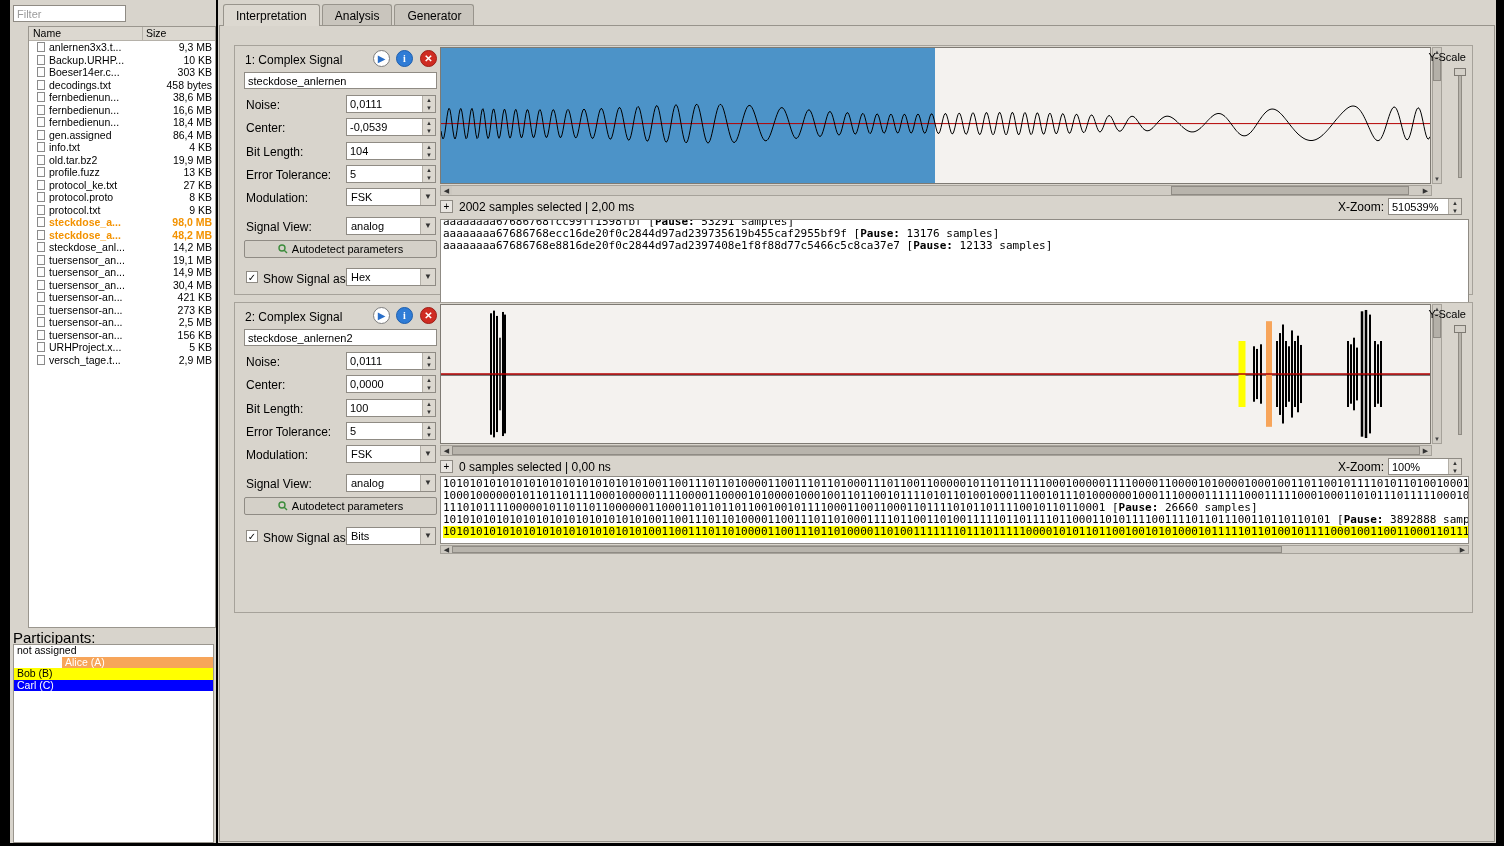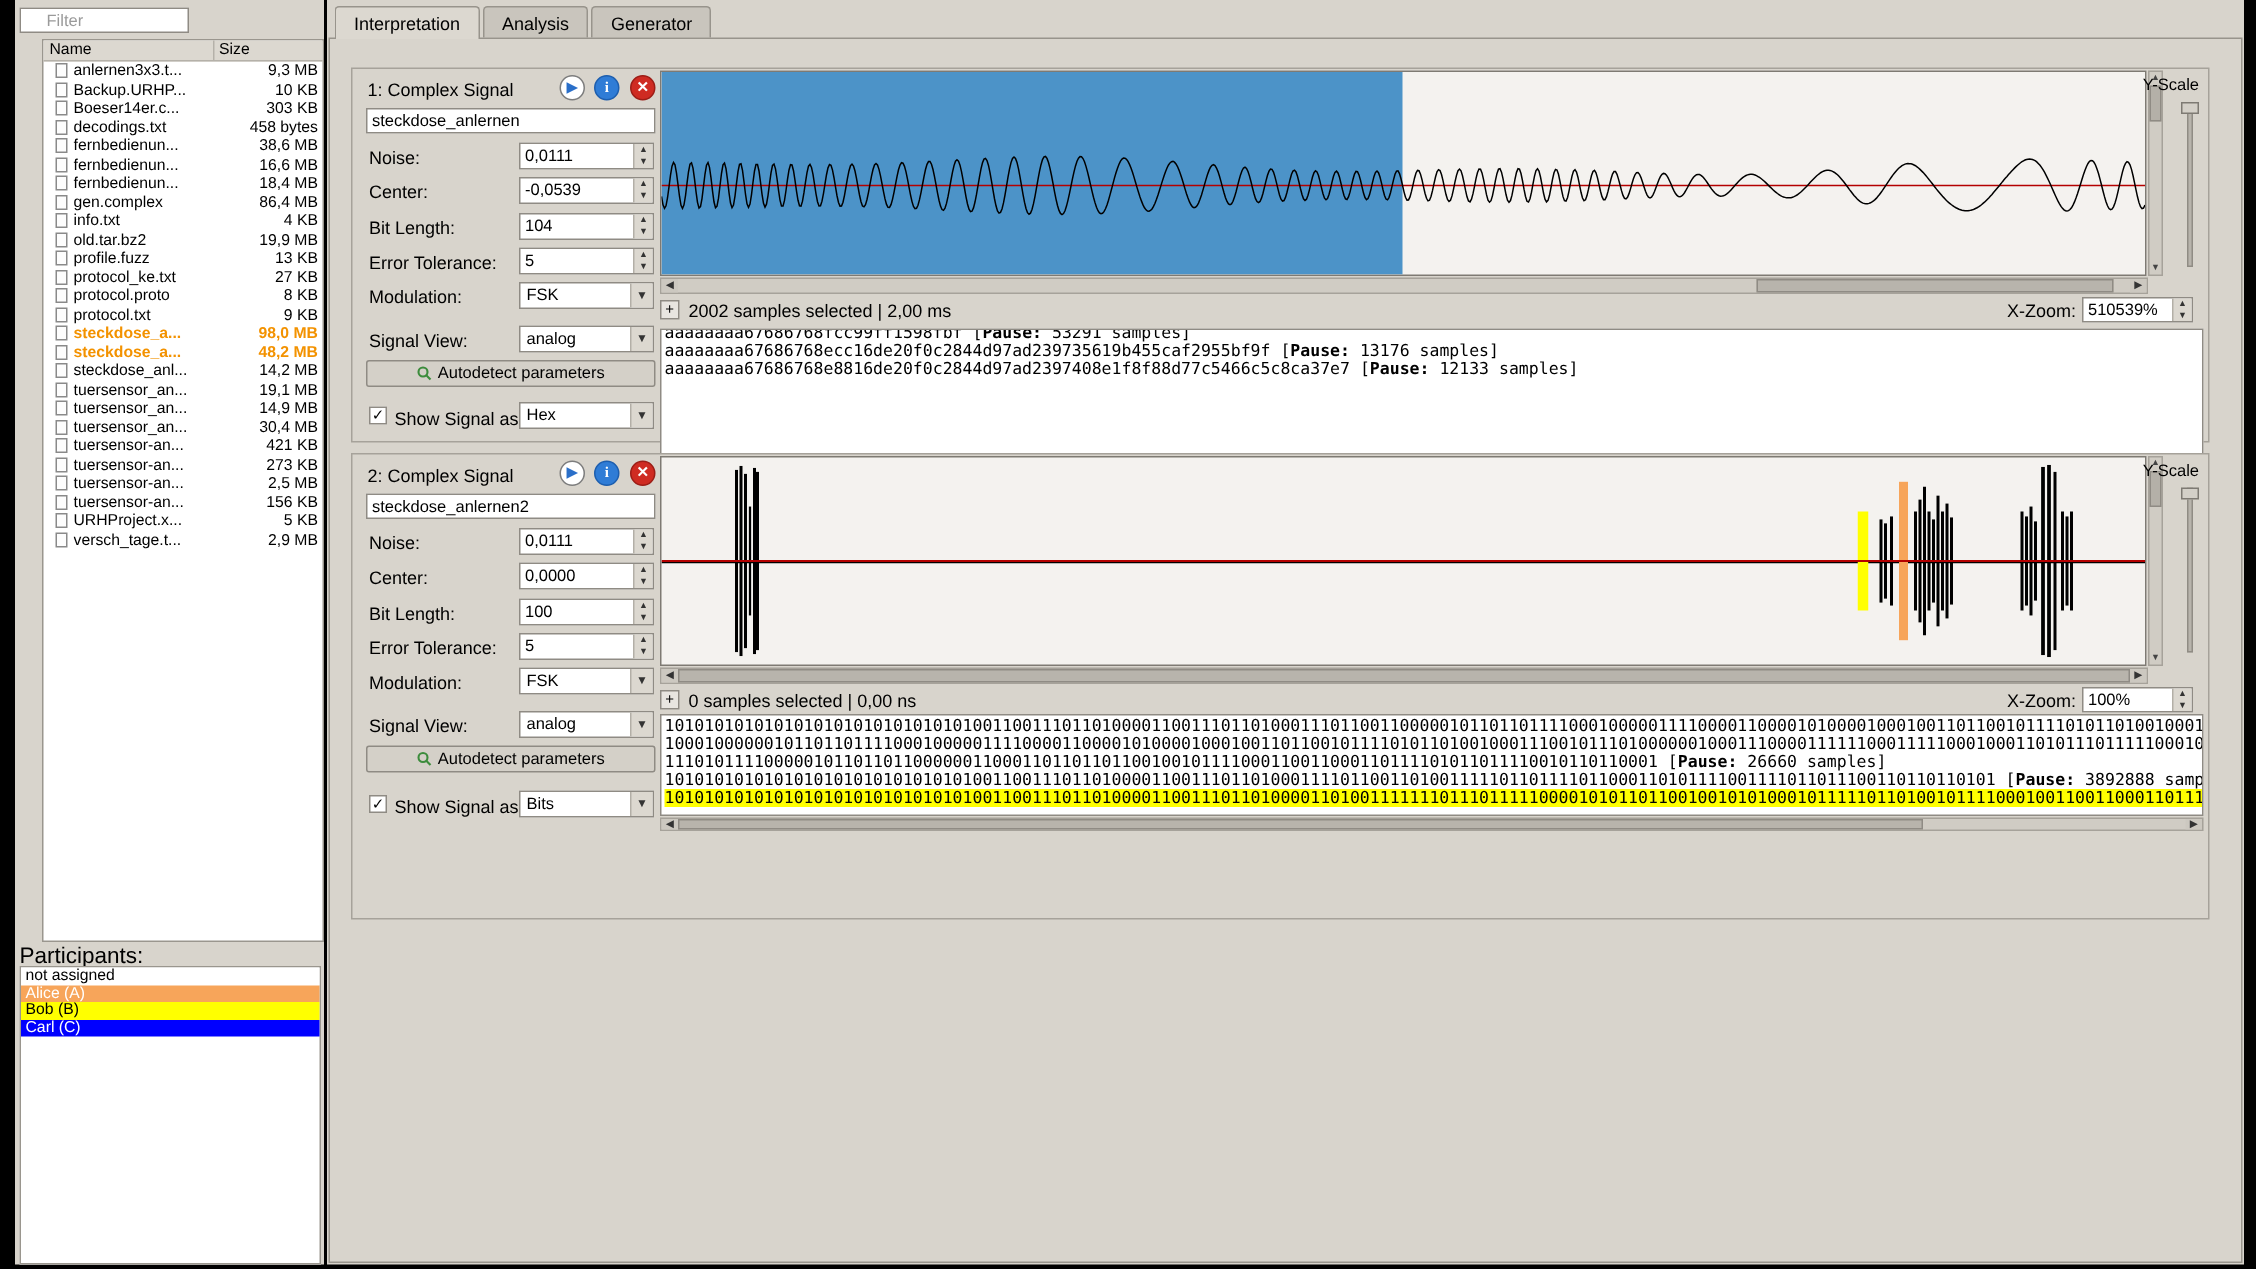--- a/index.html
+++ b/index.html
@@ -3,21 +3,21 @@
 <meta charset="utf-8">
 <style>
   *{margin:0;padding:0;box-sizing:border-box;}
   html,body{width:1504px;height:846px;overflow:hidden;}
   body{background:#000;position:relative;font-family:"Liberation Sans",sans-serif;font-size:12px;color:#000;}
   .panel{position:absolute;background:#d8d4cc;top:0;height:843px;}
   #file-panel{left:10px;width:206px;}
   #main-panel{left:218px;width:1278px;}
 
   
-  #filter-input{position:absolute;left:3px;top:5px;width:113px;height:17px;border:1px solid #8f8b84;background:#fff;font-size:11px;padding:1px 17px;font-family:"Liberation Sans",sans-serif;}
+  #filter-input{position:absolute;left:3px;top:5px;width:113px;height:17px;border:1px solid #8f8b84;background:#fff;font-size:11px;padding:1px 3px;font-family:"Liberation Sans",sans-serif;}
   #filter-input::placeholder{color:#9a9a9a;}
   #file-table{position:absolute;left:18px;top:26px;width:188px;height:602px;background:#fff;border:1px solid #9a968e;}
   .ft-header{display:flex;height:14px;background:#dcd8d0;border-bottom:1px solid #b5b1a9;font-size:10.5px;}
   .ft-h-name{flex:1;padding-left:4px;border-right:1px solid #b5b1a9;}
   .ft-h-size{width:72px;padding-left:3px;}
   .file-row{display:flex;align-items:center;height:12.5px;font-size:10.5px;padding-left:8px;white-space:nowrap;overflow:hidden;}
   .file-row.hl{color:#f39200;font-weight:bold;}
   .file-icon{width:8px;height:10px;background:#fdfdfd;border:1px solid #8a8a8a;margin-right:4px;flex:none;}
   .file-name{flex:1;overflow:hidden;}
   .file-size{width:70px;text-align:right;padding-right:3px;flex:none;}
@@ -115,21 +115,21 @@
           <span class="file-name">fernbedienun...</span>
           <span class="file-size">16,6 MB</span>
         </div>
         <div class="file-row">
           <span class="file-icon"></span>
           <span class="file-name">fernbedienun...</span>
           <span class="file-size">18,4 MB</span>
         </div>
         <div class="file-row">
           <span class="file-icon"></span>
-          <span class="file-name">gen.complex</span>
+          <span class="file-name">gen.assigned</span>
           <span class="file-size">86,4 MB</span>
         </div>
         <div class="file-row">
           <span class="file-icon"></span>
           <span class="file-name">info.txt</span>
           <span class="file-size">4 KB</span>
         </div>
         <div class="file-row">
           <span class="file-icon"></span>
           <span class="file-name">old.tar.bz2</span>
@@ -213,21 +213,21 @@
         <div class="file-row">
           <span class="file-icon"></span>
           <span class="file-name">versch_tage.t...</span>
           <span class="file-size">2,9 MB</span>
         </div>
       </div>
   </div>
   <div id="participants-label">Participants:</div>
   <div id="participant-list">
       <div class="participant-row" style="background: rgb(255, 255, 255); color: rgb(0, 0, 0);">not assigned</div>
-      <div class="participant-row" style="background: rgb(247, 165, 90); color: rgb(255, 255, 255);">Alice (A)</div>
+      <div class="participant-row" style="background: rgb(247, 165, 90); color: rgb(255, 255, 255); margin-left: 48px;">Alice (A)</div>
       <div class="participant-row" style="background: rgb(255, 255, 0); color: rgb(0, 0, 0);">Bob (B)</div>
       <div class="participant-row" style="background: rgb(0, 0, 255); color: rgb(255, 255, 255);">Carl (C)</div>
     </div>
 </div>
 
 <div class="panel" id="main-panel">
   <div id="tab-bar">
     <div class="tab active">Interpretation</div>
     <div class="tab">Analysis</div>
     <div class="tab">Generator</div>

